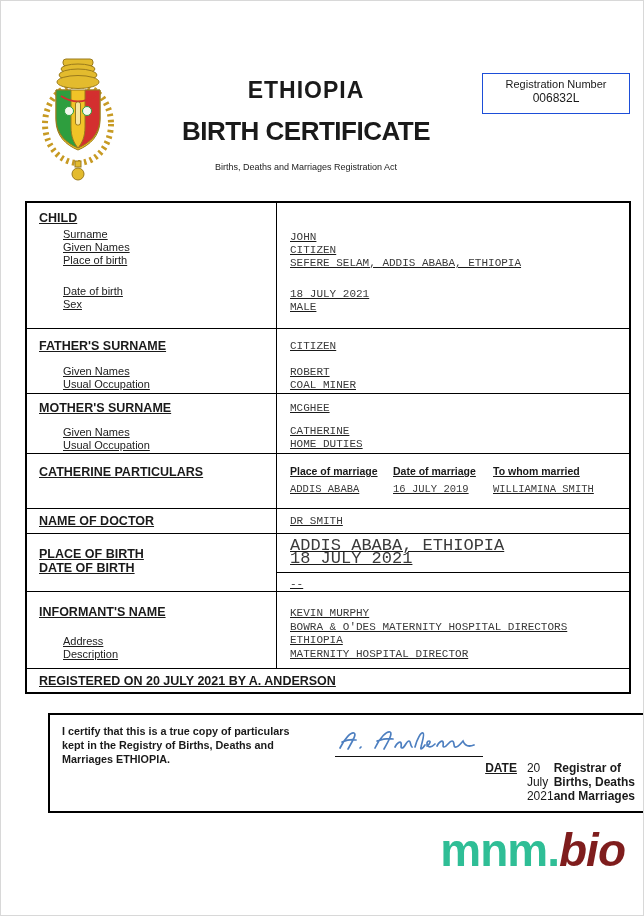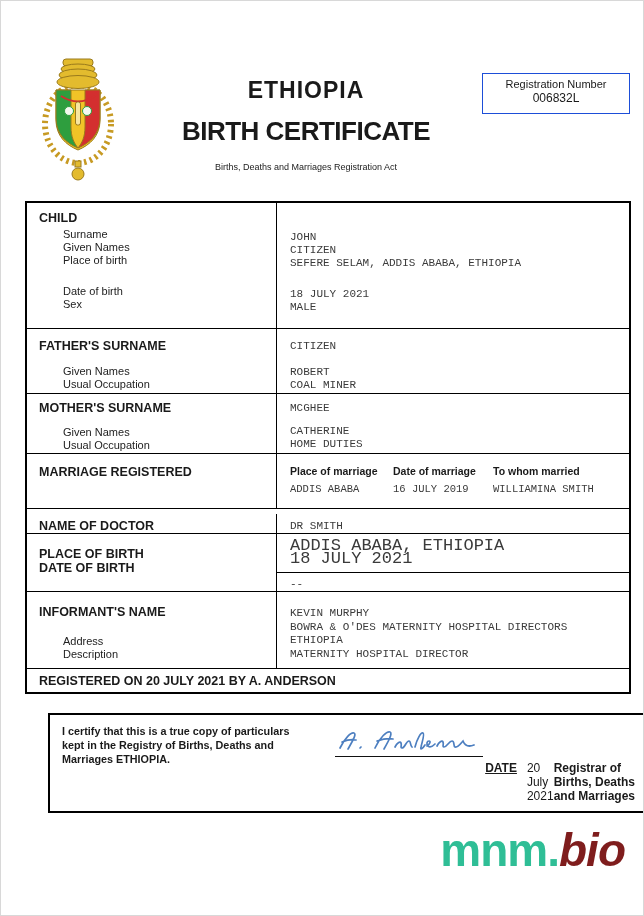--- a/index.html
+++ b/index.html
@@ -18,21 +18,21 @@
   .act { font-size:9px; margin-top:15px; color:#222; }
   .regbox {
     position:absolute; right:13px; top:72px; width:148px; height:41px;
     border:1px solid #1d4ed8; text-align:center; padding-top:4px;
   }
   .reg-label { font-size:11px; }
   .reg-value { font-size:12px; margin-top:1px; }
 
   
   .cert-table { position:absolute; left:24px; top:200px; width:606px; border:2px solid #000; }
-  .row { display:flex; border-top:1px solid #000; }
+  .row { display:flex; border-top:1px solid #000;text-decoration:underline; }
   .row:first-child { border-top:none; }
   .cell-l { width:250px; border-right:1px solid #000; }
   .cell-r { flex:1; }
   .sec-title { font-size:12.5px; font-weight:bold; padding-left:12px; }
   .labels { margin-left:36px; font-size:11px; line-height:13px; color:#222; }
   .values { padding-left:13px; font-family:"Liberation Mono", monospace; font-size:11px; line-height:13px; color:#3a3a3a; white-space:nowrap; }
   .sp13 { height:13px; } .sp18 { height:18px; } .sp10 { height:10px; }
 
   .row-child { height:125px; }
   .row-child .sec-title { padding-top:8px; }
@@ -49,21 +49,21 @@
   .row-mother .labels { margin-top:11px; }
   .row-mother .values { padding-top:8px; }
 
   .row-marriage { height:55px; }
   .row-marriage .sec-title { padding-top:11px; }
   .mcols { display:flex; padding:11px 12px 0 13px; }
   .mcol1 { width:103px; } .mcol2 { width:100px; } .mcol3 { flex:1; }
   .mhead { font-size:10.5px; font-weight:bold; white-space:nowrap; }
   .mval { font-family:"Liberation Mono", monospace; font-size:10.5px; color:#3a3a3a; margin-top:6px; white-space:nowrap; }
 
-  .row-doctor { height:25px;align-items:flex-end; }
+  .row-doctor { height:25px; }
   .row-doctor .sec-title { padding-top:5px; }
   .row-doctor .values { padding-top:6px; }
 
   .row-place { height:58px; }
   .bold-lines { padding:13px 0 0 12px; font-size:12.5px; font-weight:bold; line-height:14px; }
   .sub1 { height:39px; border-bottom:1px solid #000; padding:5px 0 0 13px;
           font-family:"Liberation Mono", monospace; font-size:17px; line-height:13px; color:#3a3a3a; }
   .sub2 { padding:5px 0 0 13px; font-family:"Liberation Mono", monospace; font-size:11px; color:#3a3a3a; }
 
   .row-informant { height:77px; }
@@ -190,21 +190,21 @@
           <div>MCGHEE</div>
           <div class="sp10"></div>
           <div>CATHERINE</div>
           <div>HOME DUTIES</div>
         </div>
       </div>
     </div>
 
     <div class="row row-marriage">
       <div class="cell-l">
-        <div class="sec-title">MARRIAGE REGISTERED</div>
+        <div class="sec-title">CATHERINE PARTICULARS</div>
       </div>
       <div class="cell-r">
         <div class="mcols">
           <div class="mcol1">
             <div class="mhead">Place of marriage</div>
             <div class="mval">ADDIS ABABA</div>
           </div>
           <div class="mcol2">
             <div class="mhead">Date of marriage</div>
             <div class="mval">16 JULY 2019</div>

